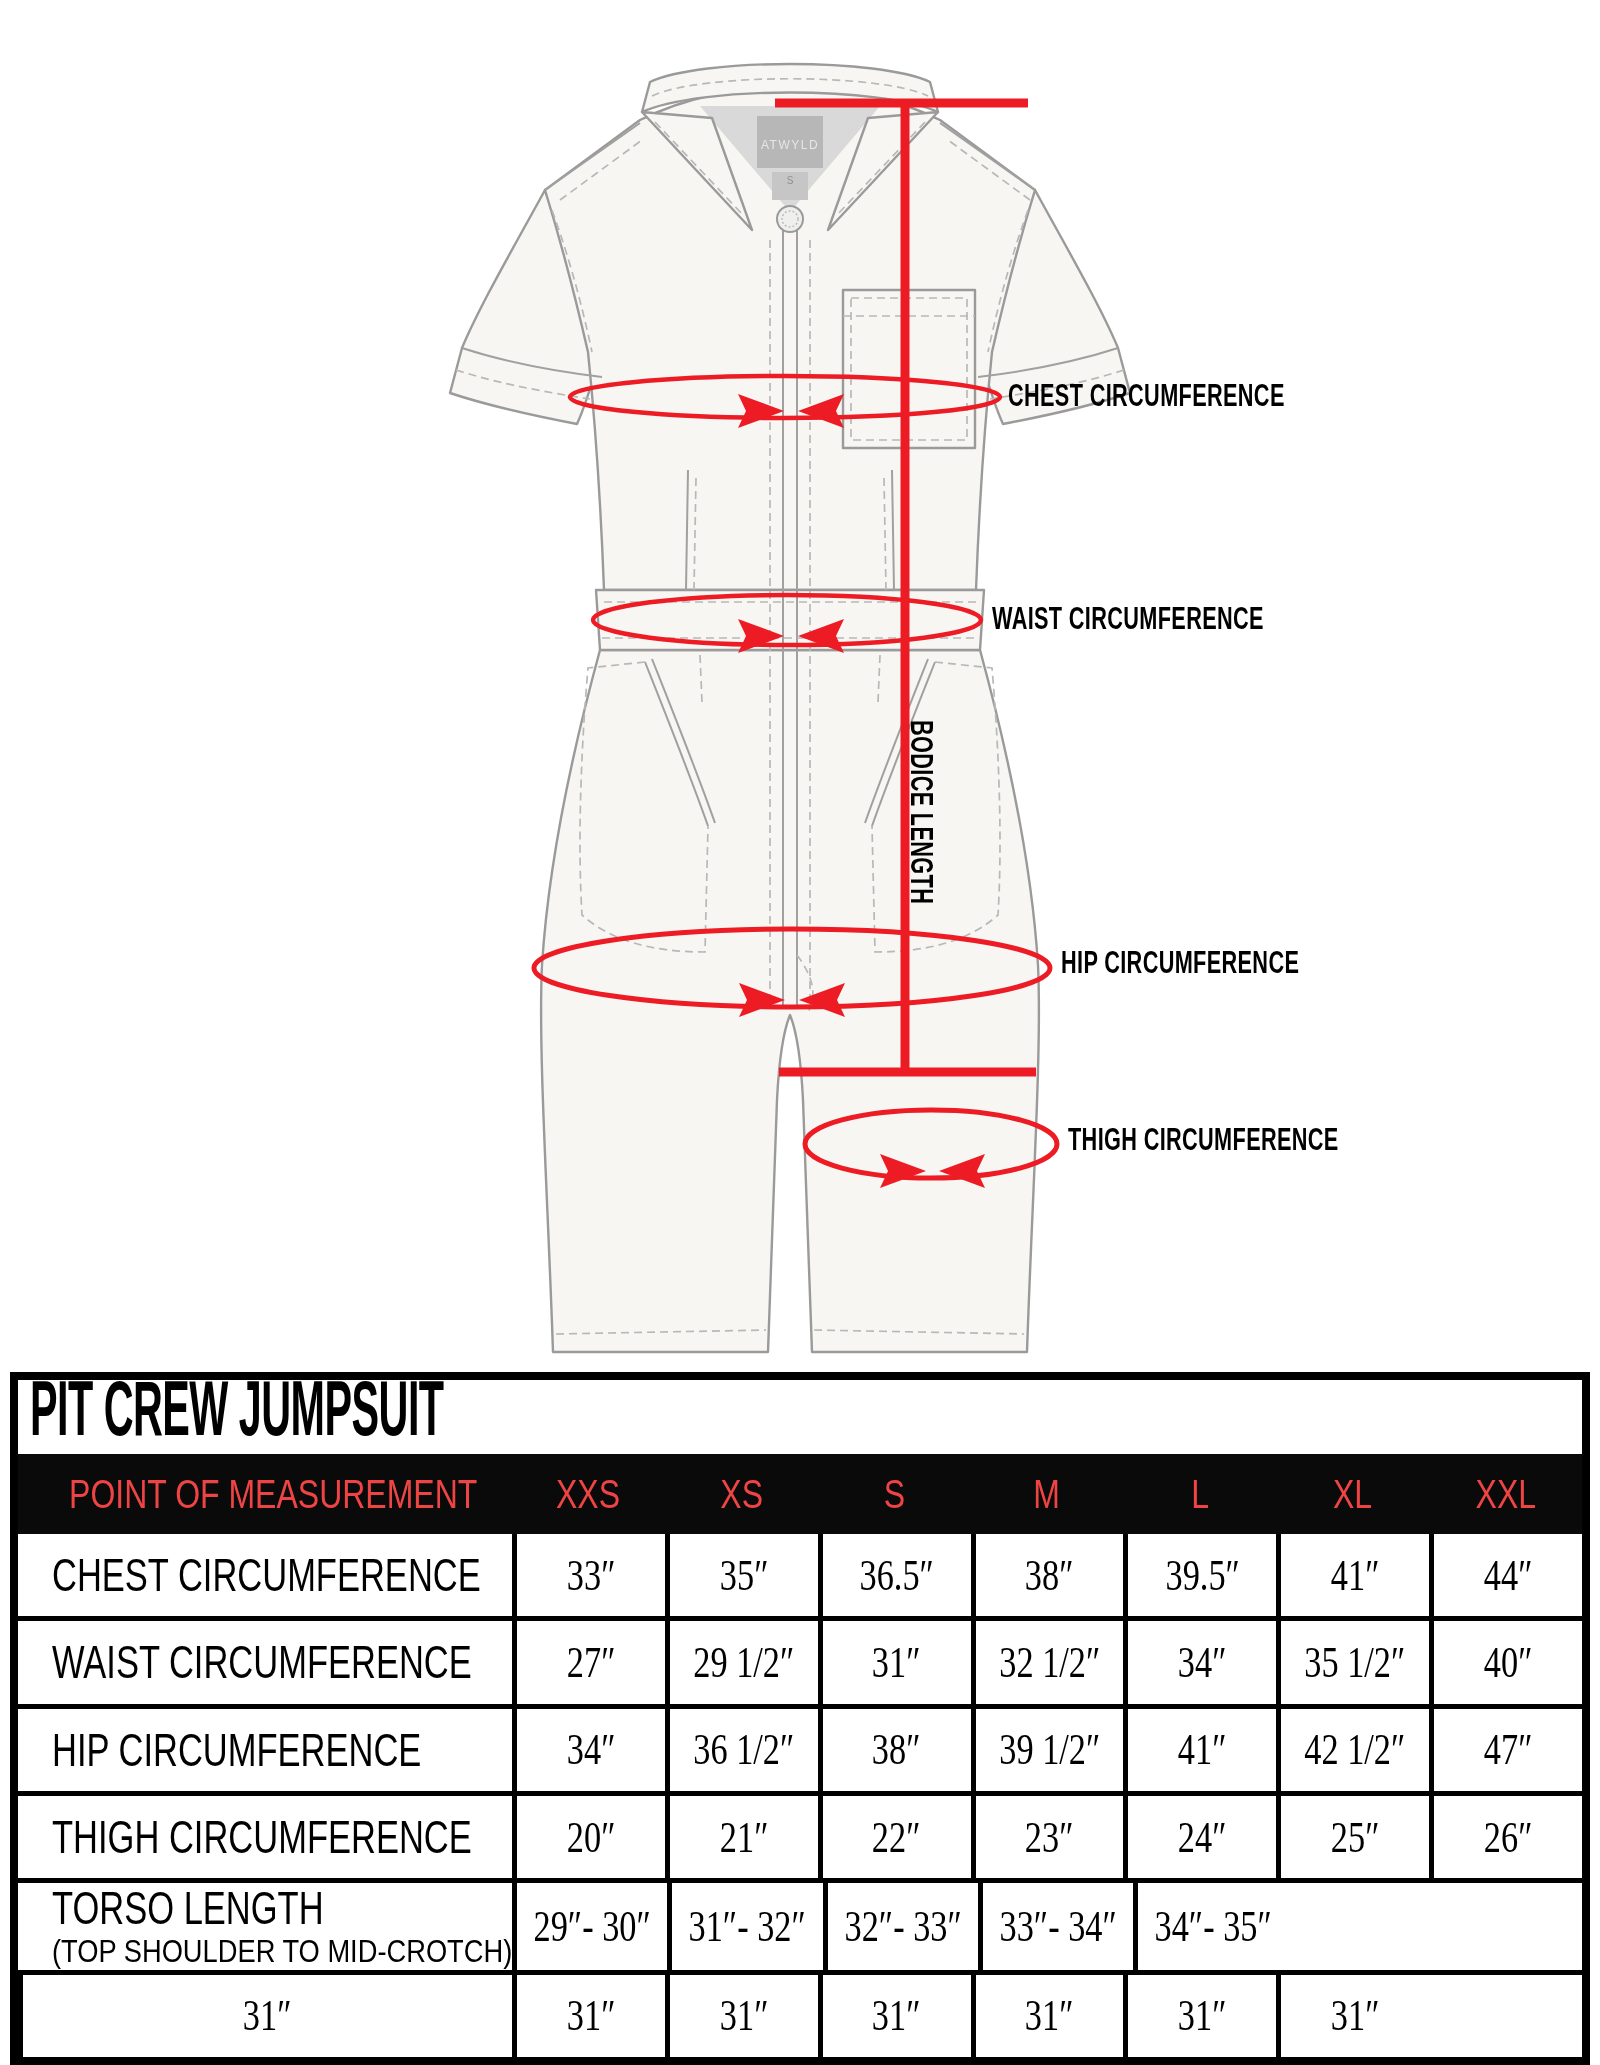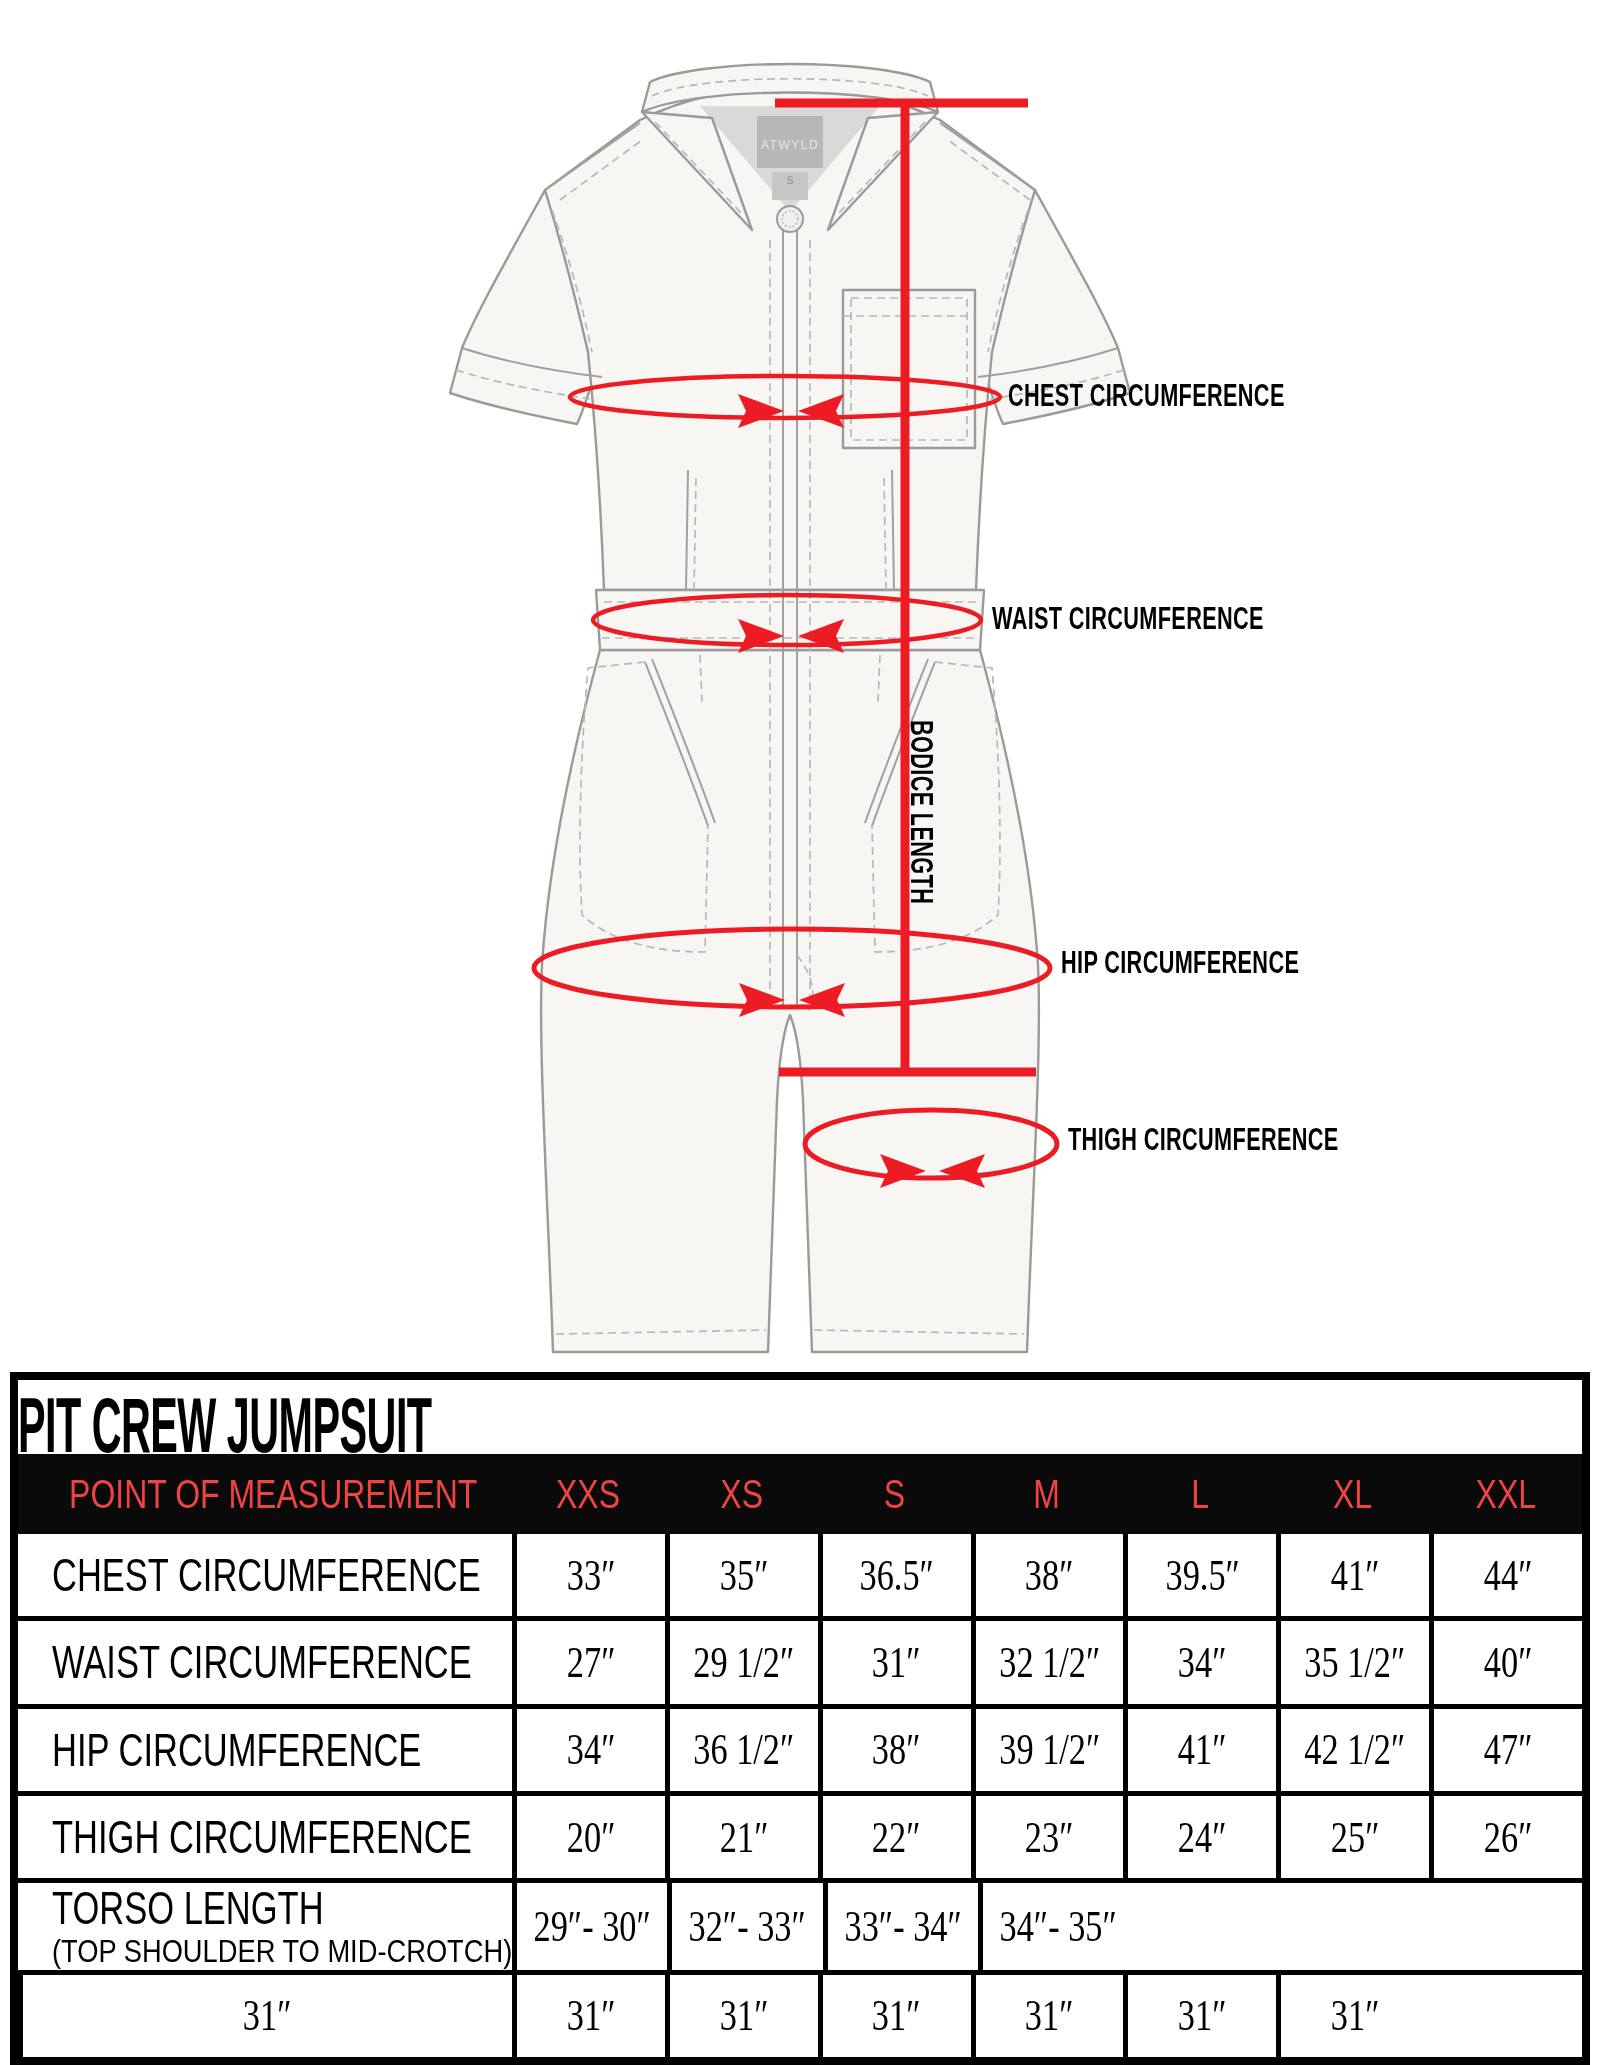--- a/index.html
+++ b/index.html
@@ -15,21 +15,21 @@
            font-weight:700;font-size:31px;letter-spacing:0.5px;white-space:nowrap;}
   .ann-chest{left:1008px;top:379px;}
   .ann-waist{left:992px;top:602px;}
   .ann-hip{left:1061px;top:946px;}
   .ann-thigh{left:1068px;top:1123px;}
   .ann-bodice{left:938px;top:720px;transform:rotate(90deg);transform-origin:0 0;}
 
   
   .sizetable{position:absolute;left:10px;right:10px;top:1372px;bottom:0;
              border:8px solid #000;display:flex;flex-direction:column;background:#fff;}
-  .t-title{height:74px;flex:0 0 74px;display:flex;align-items:flex-start;}
+  .t-title{height:74px;flex:0 0 74px;display:flex;align-items:flex-end;padding-left:12px;}
   .t-title .cxt{display:inline-block;transform:scaleX(0.53);transform-origin:0 50%;
                 font-weight:700;font-size:78px;letter-spacing:-1px;white-space:nowrap;}
   .t-head{height:80px;flex:0 0 80px;background:#0a0a0a;color:#ef4444;
           display:grid;grid-template-columns:494px repeat(7,1fr);align-items:center;}
   .t-head .hc{text-align:center;}
   .t-head .cx{display:inline-block;transform:scaleX(0.8);transform-origin:50% 50%;
               font-size:40px;font-weight:400;white-space:nowrap;}
   .t-body{flex:1;display:flex;flex-direction:column;}
   .t-row{flex:1;display:grid;grid-template-columns:494px repeat(7,1fr);}
   .t-row + .t-row{border-top:5px solid #000;}
@@ -292,20 +292,23 @@
 
       <div class="t-row">
         <div class="c-label">
           <span class="cx">TORSO LENGTH</span>
           <span class="cxn">(TOP SHOULDER TO MID-CROTCH)</span>
           </div>
         <div class="c-val">
             <span class="cx">29″- 30″</span>
           </div>
         <div class="c-val">
+            <span class="cx">31″- 32″</span>
+          </div>
+        <div class="c-val">
             <span class="cx">32″- 33″</span>
           </div>
         <div class="c-val">
             <span class="cx">33″- 34″</span>
           </div>
         <div class="c-val">
             <span class="cx">34″- 35″</span>
           </div>
       </div>
 

